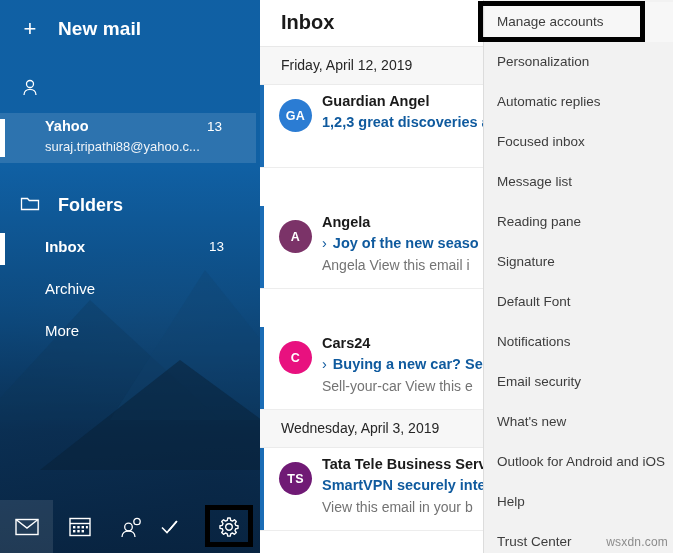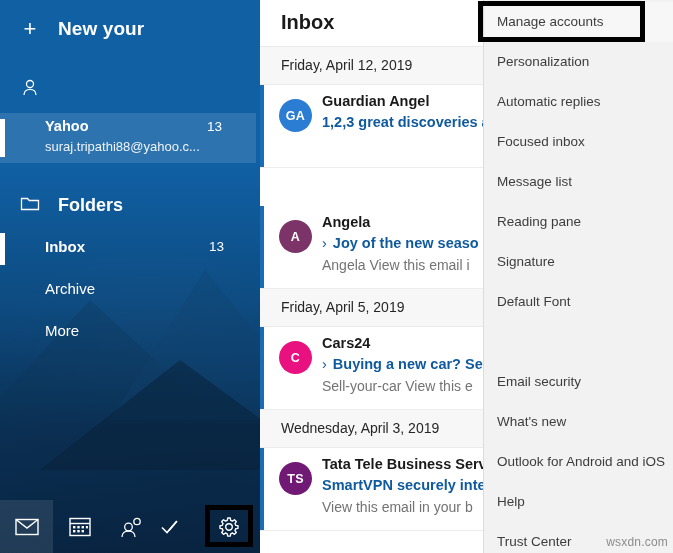--- a/index.html
+++ b/index.html
@@ -364,21 +364,21 @@
 
 <div id="app">
 
   <div id="sidebar">
     <div class="mtn mtn1"></div>
     <div class="mtn mtn2"></div>
     <div class="mtn mtn3"></div>
 
     <div class="sb-row" id="new-mail">
       <span class="glyph">+</span>
-      <span class="label">New your</span>
+      <span class="label">New mail</span>
     </div>
 
     <div class="sb-row" id="accounts-header">
       <span class="glyph">
         <svg width="20" height="20" viewBox="0 0 20 20" aria-hidden="true">
           <circle cx="10" cy="6" r="3.5" fill="none" stroke="#ffffff" stroke-width="1.3"></circle>
           <path d="M4 17c0-3.6 2.7-5.6 6-5.6s6 2 6 5.6" fill="none" stroke="#ffffff" stroke-width="1.3"></path>
         </svg>
       </span>
     </div>
@@ -481,23 +481,20 @@
     </div>
 
     <div class="msg-item" style="top:206px">
       <span class="unread-bar"></span>
       <span class="avatar" style="background:#7b3368">A</span>
       <span class="sender">Angela</span>
       <span class="subject"><span class="chev">›</span><span>Joy of the new seaso</span></span>
       <span class="preview">Angela View this email i</span>
     </div>
 
-    <div class="date-group" style="top:289px">
-      <span class="dtext">Friday, April 5, 2019</span>
-    </div>
     <div class="msg-item" style="top:327px">
       <span class="unread-bar"></span>
       <span class="avatar" style="background:#e8117f">C</span>
       <span class="sender">Cars24</span>
       <span class="subject"><span class="chev">›</span><span>Buying a new car? Se</span></span>
       <span class="preview">Sell-your-car View this e</span>
     </div>
 
     <div class="date-group" style="top:410px">
       <span class="dtext">Wednesday, April 3, 2019</span>
@@ -531,20 +528,23 @@
     </div>
     <div class="menu-item" style="top:242px">
       <span class="mtext">Signature</span>
     </div>
     <div class="menu-item" style="top:202px">
       <span class="mtext">Reading pane</span>
     </div>
     <div class="menu-item" style="top:282px">
       <span class="mtext">Default Font</span>
     </div>
+    <div class="menu-item" style="top:322px">
+      <span class="mtext">Notifications</span>
+    </div>
     <div class="menu-item" style="top:362px">
       <span class="mtext">Email security</span>
     </div>
     <div class="menu-item" style="top:402px">
       <span class="mtext">What's new</span>
     </div>
     <div class="menu-item" style="top:442px">
       <span class="mtext">Outlook for Android and iOS</span>
     </div>
     <div class="menu-item" style="top:482px">

